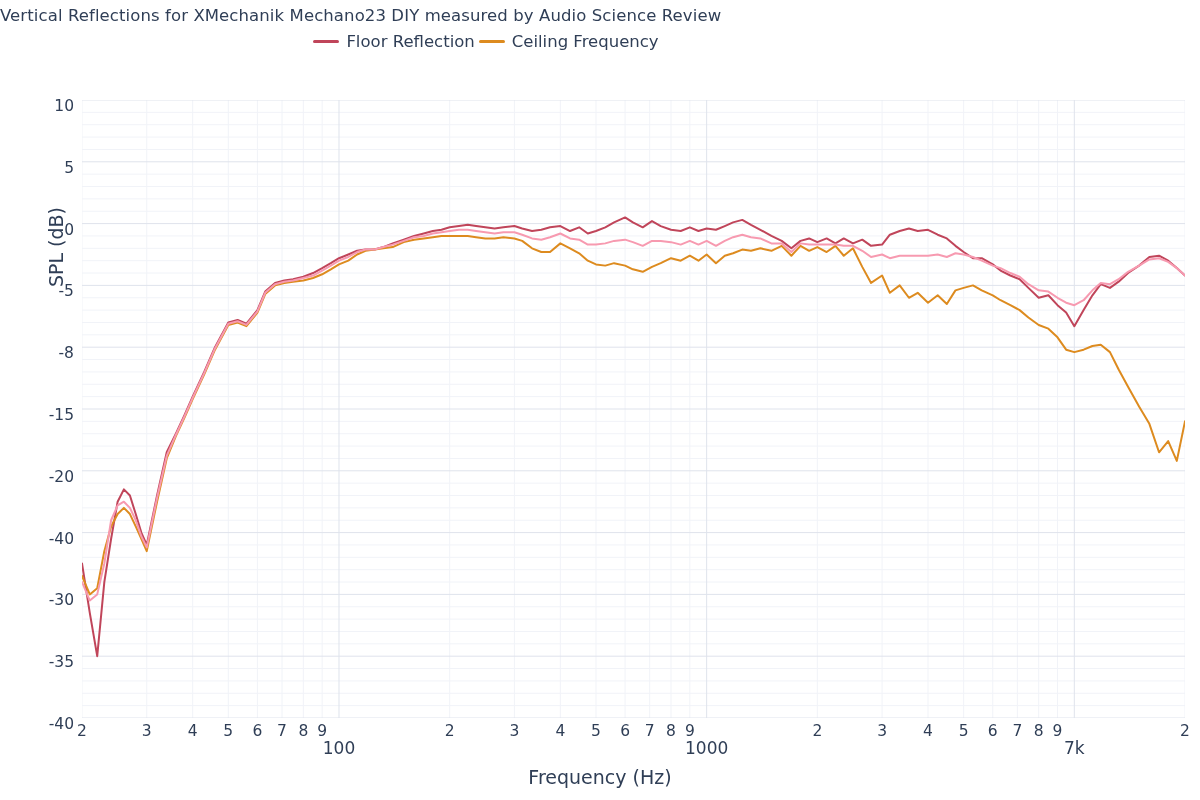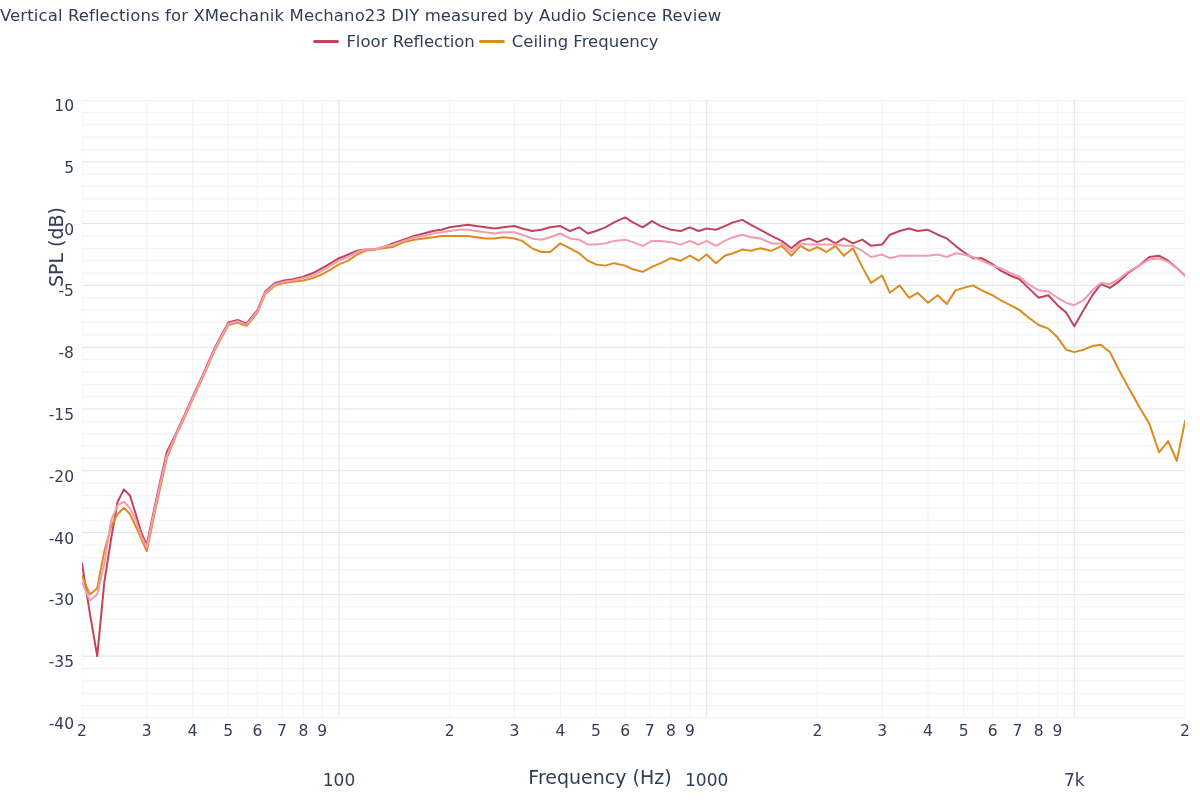--- a/index.html
+++ b/index.html
@@ -122,21 +122,20 @@
     transform: translateX(-50%);
     white-space: nowrap;
   }
   .xtick-major {
     position: absolute;
     top: 20px;
     font-size: 17px;
     color: #2f3e56;
     transform: translateX(-50%);
     white-space: nowrap;
-    margin-top: 32px;
   }
 </style>
 </head>
 <body>
 
 <div id="figure">
 
   <div id="chart-title">Vertical Reflections for XMechanik Mechano23 DIY measured by Audio Science Review</div>
 
   <div id="legend">

